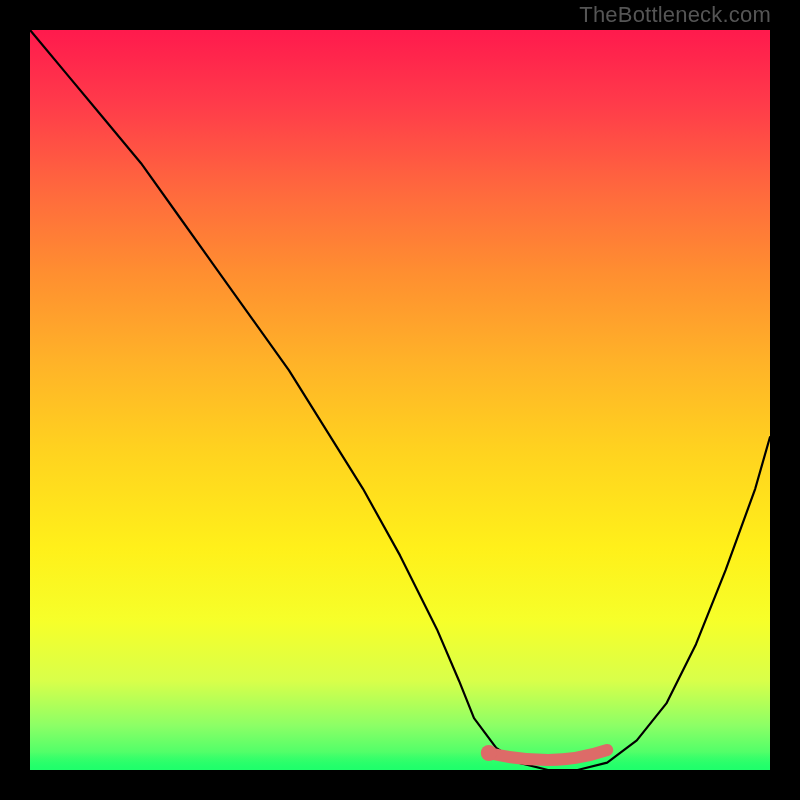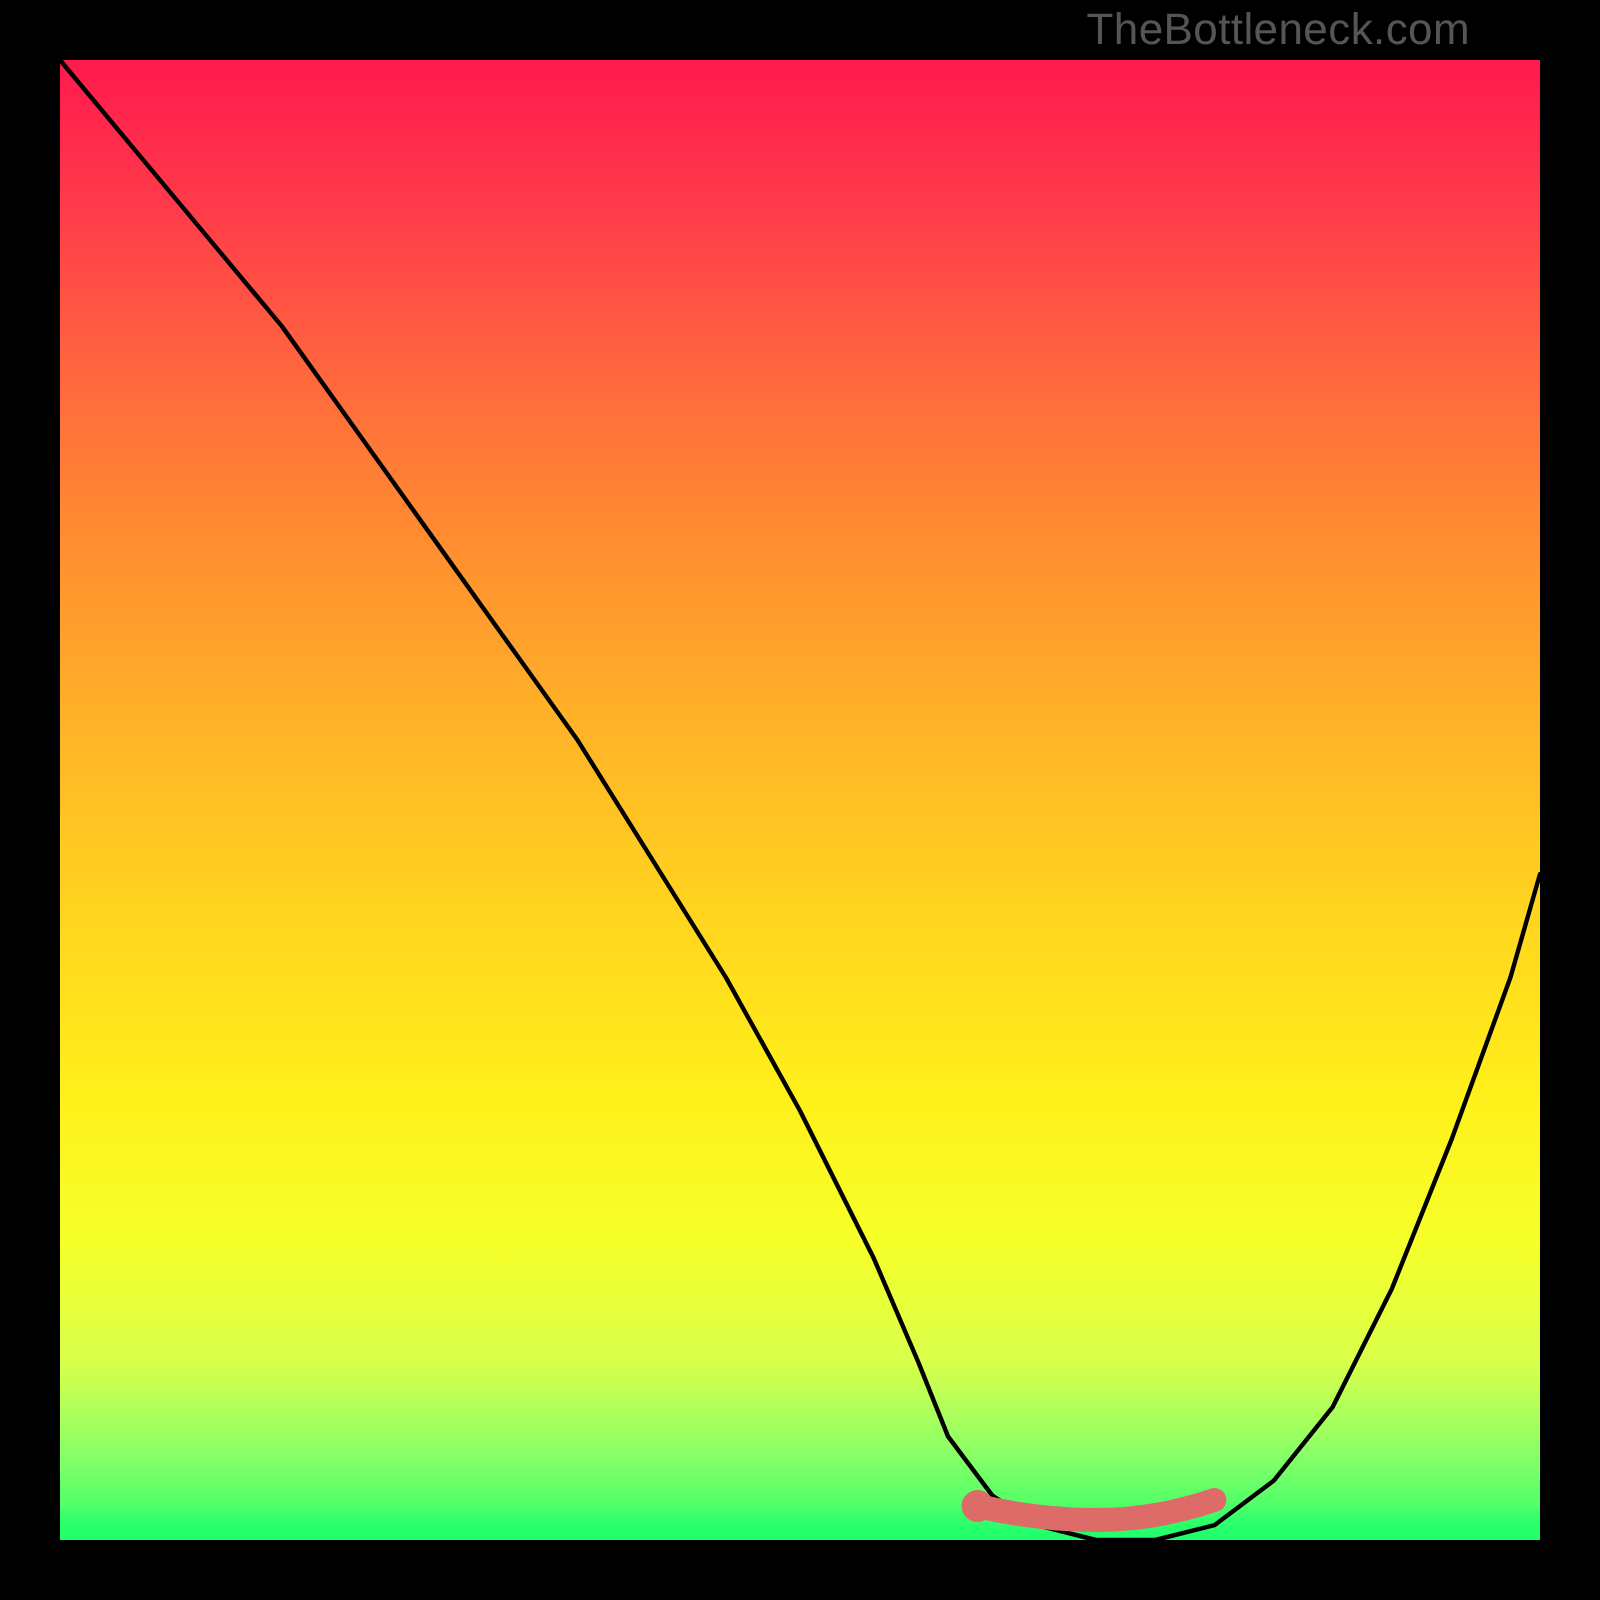--- a/index.html
+++ b/index.html
@@ -9,20 +9,21 @@
     height: 800px;
     background: #000;
     overflow: hidden;
     font-family: Arial, Helvetica, sans-serif;
   }
   .frame {
     position: relative;
     width: 745px;
     height: 800px;
     background: #000;
+    padding-left: 36px;
   }
   .watermark {
     position: absolute;
     top: 2px;
     right: 10px;
     color: #555;
     font-size: 22px;
     letter-spacing: 0.2px;
     z-index: 10;
   }

